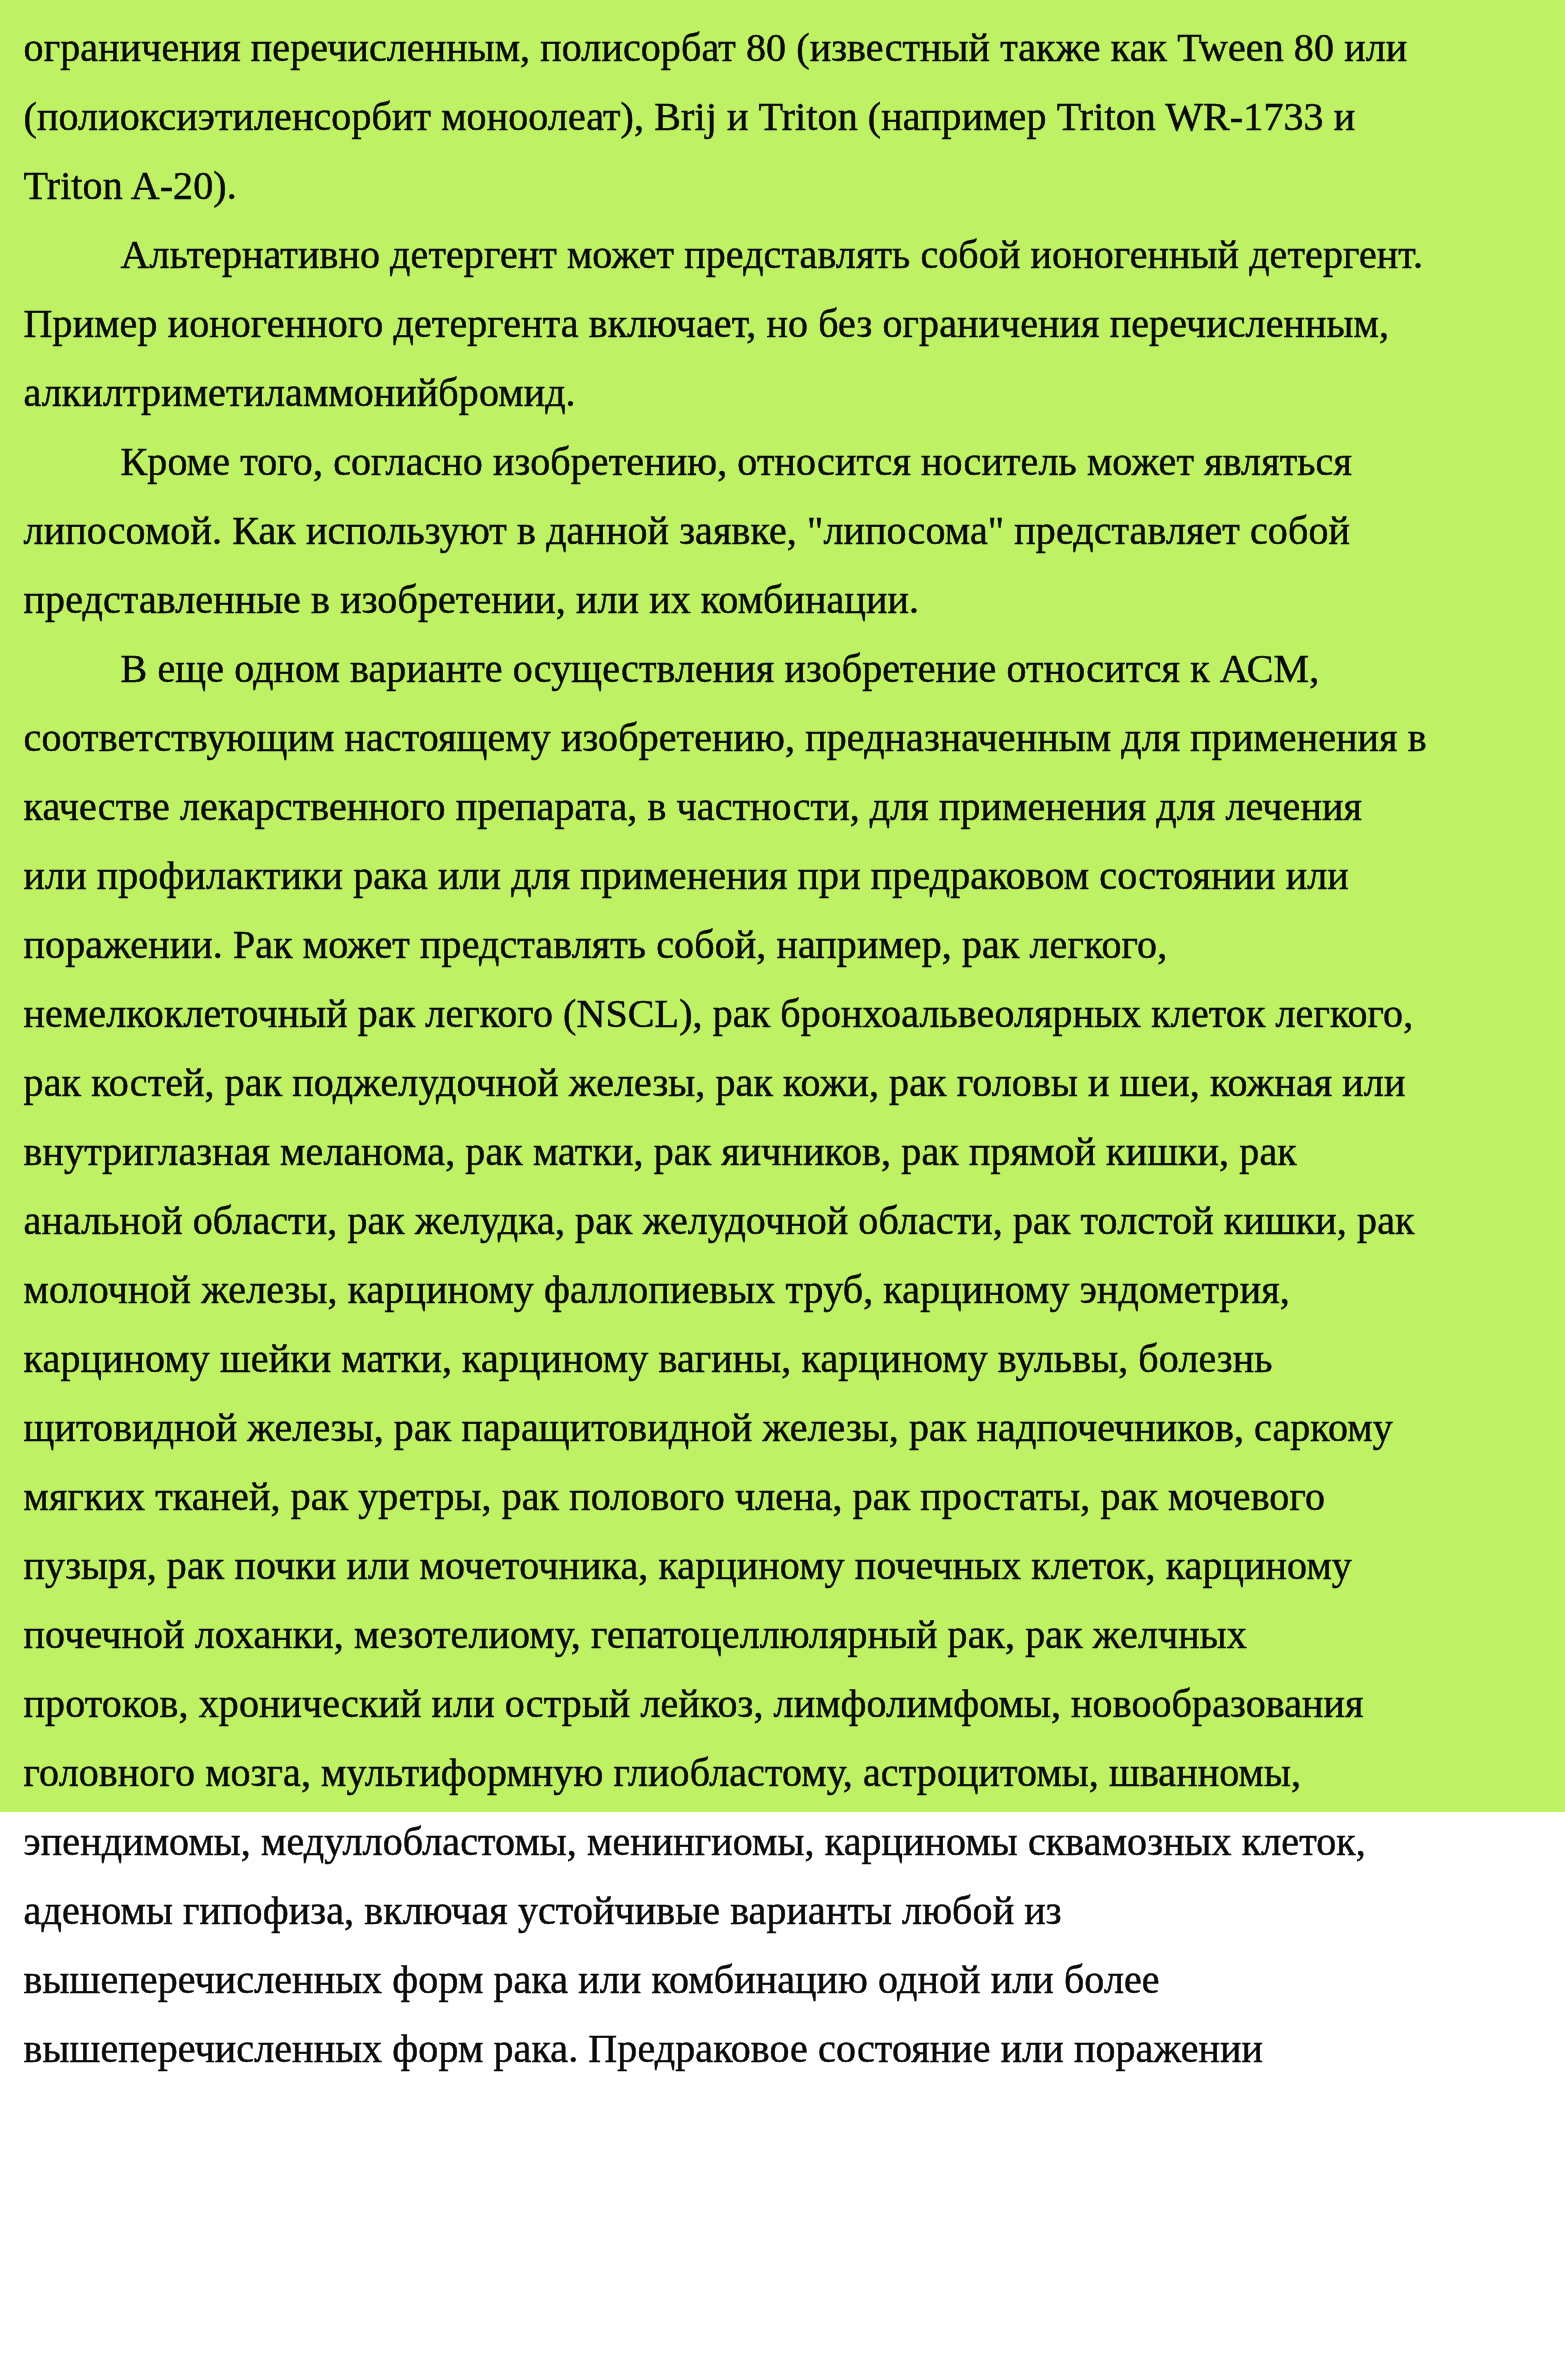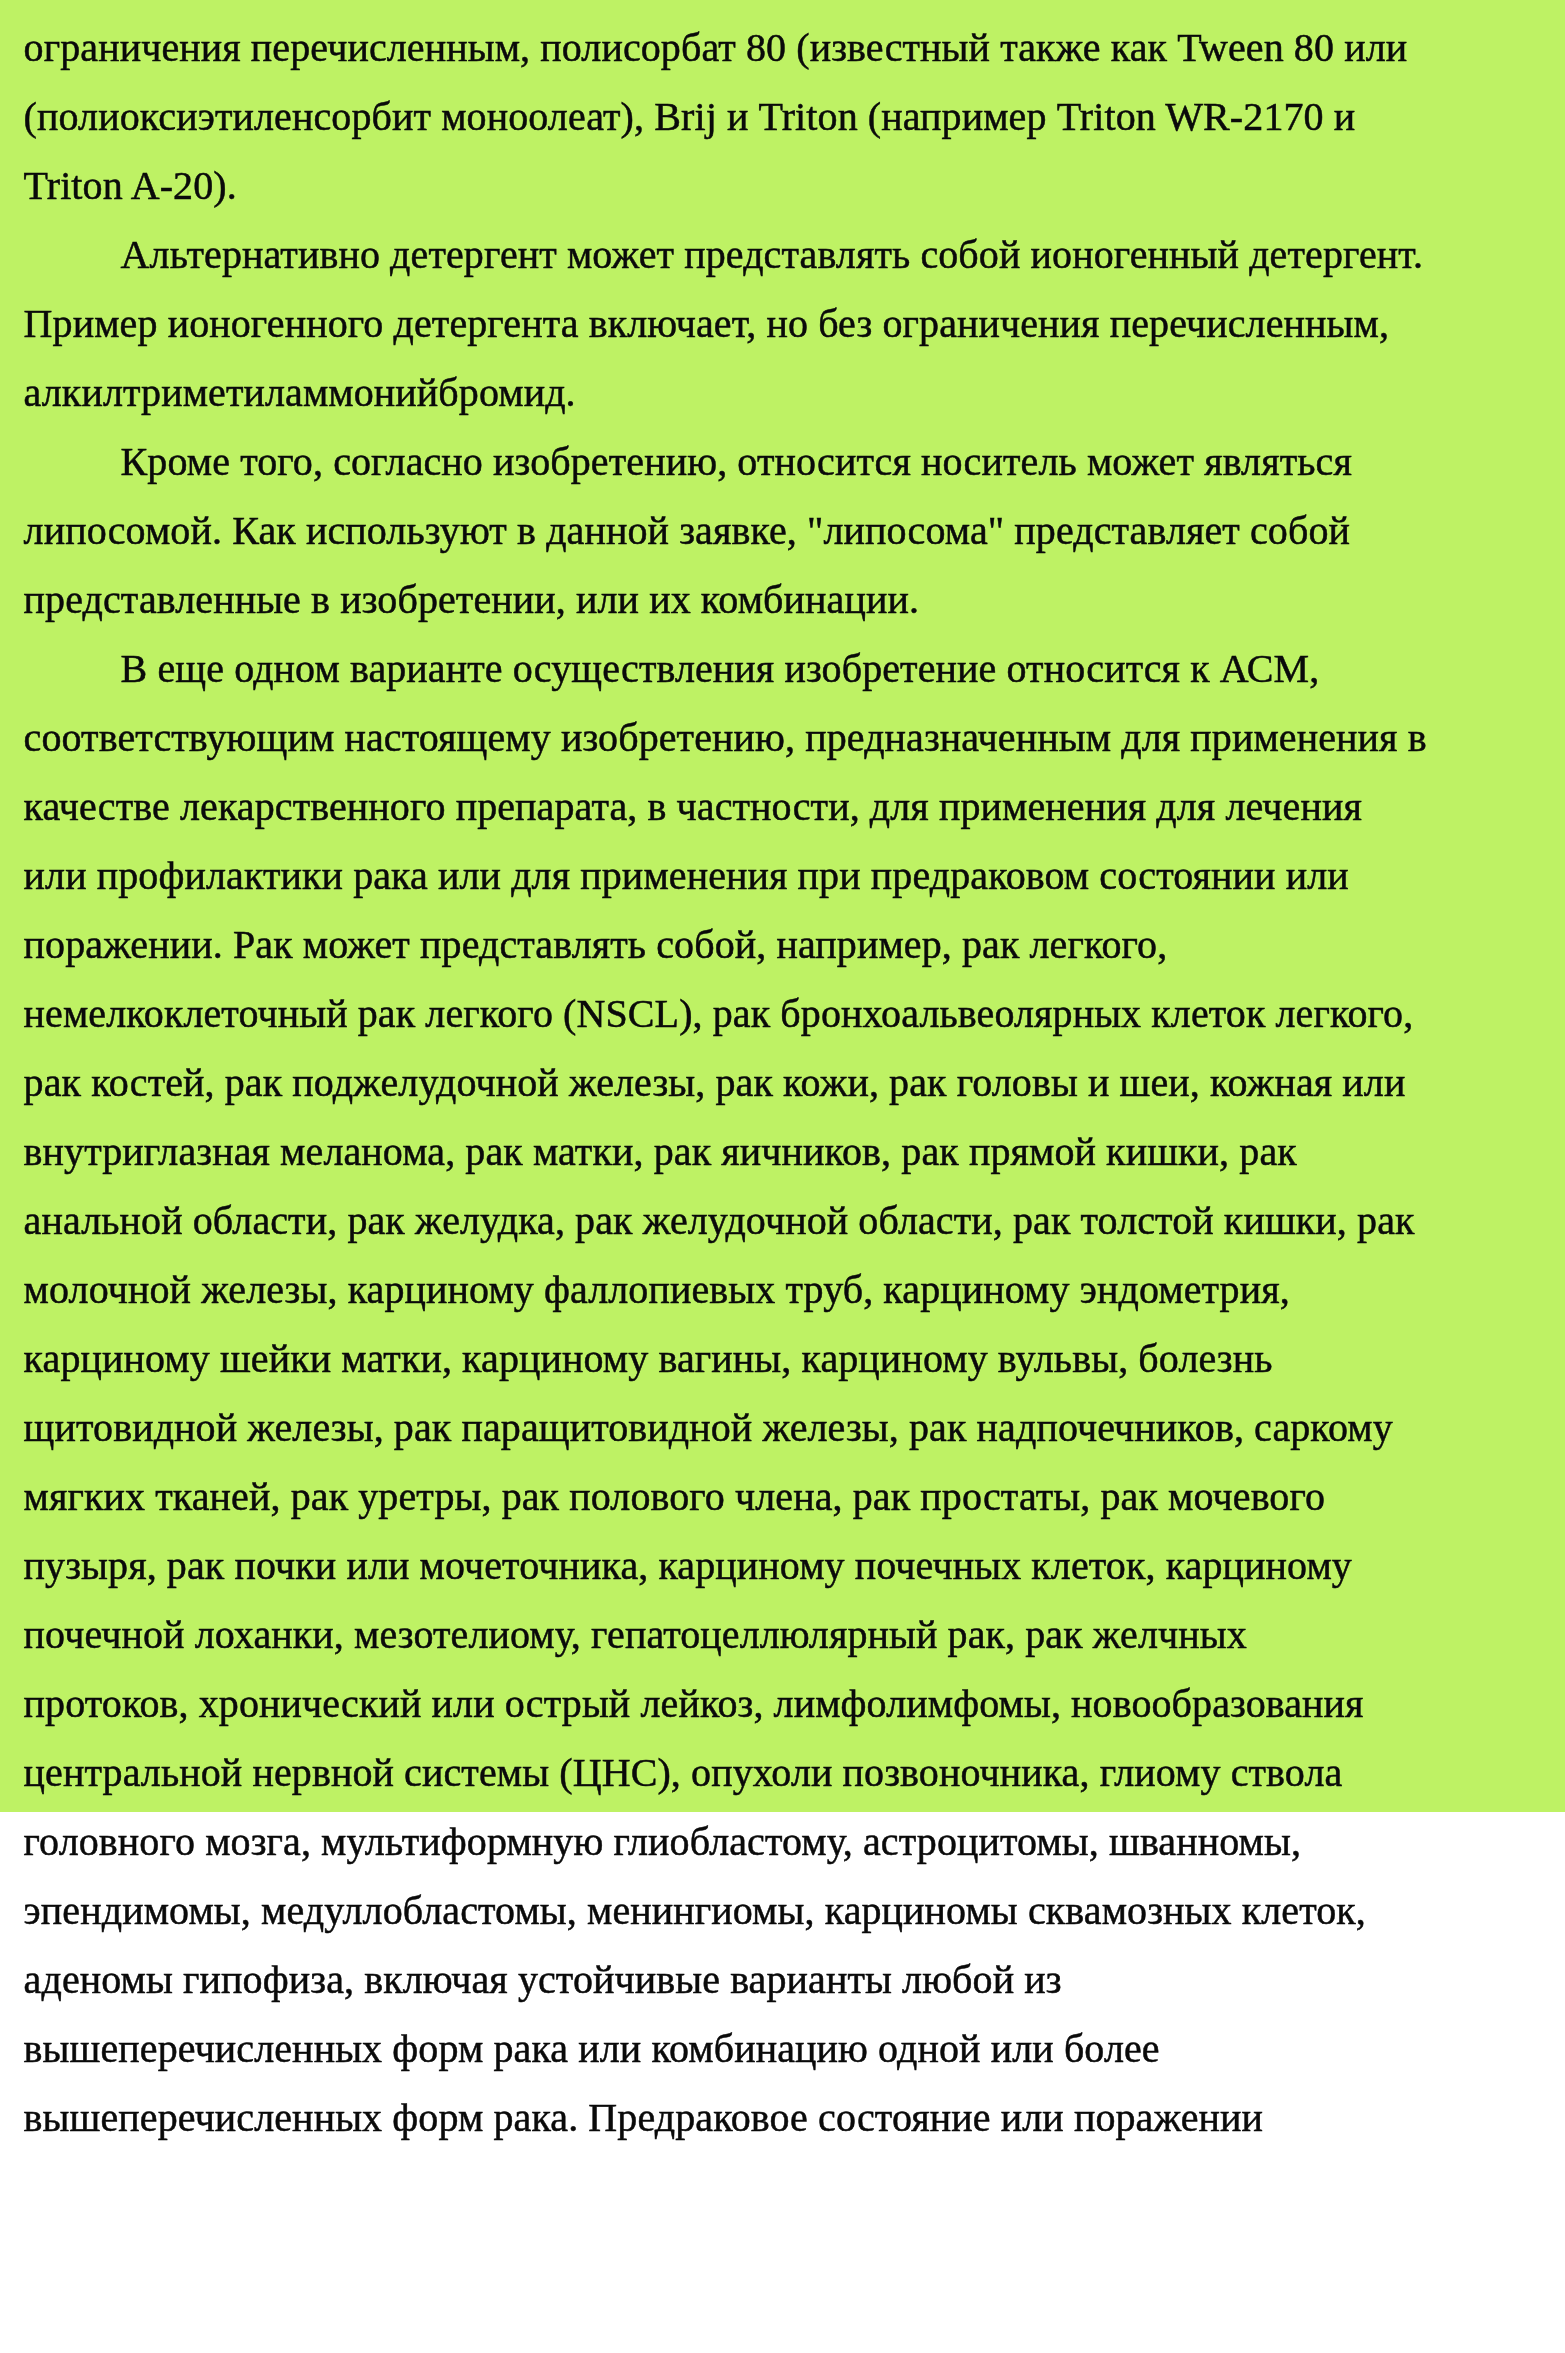--- a/index.html
+++ b/index.html
@@ -41,21 +41,21 @@
   .line.indent {
     padding-left: 97px;
   }
 </style>
 </head>
 <body>
 
 <div class="page">
   <div class="text-body">
     <span class="line">ограничения перечисленным, полисорбат 80 (известный также как Tween 80 или</span>
-    <span class="line">(полиоксиэтиленсорбит моноолеат), Brij и Triton (например Triton WR-2170 и</span>
+    <span class="line">(полиоксиэтиленсорбит моноолеат), Brij и Triton (например Triton WR-1733 и</span>
     <span class="line">Triton A-20).</span>
     <span class="line indent">Альтернативно детергент может представлять собой ионогенный детергент.</span>
     <span class="line">Пример ионогенного детергента включает, но без ограничения перечисленным,</span>
     <span class="line">алкилтриметиламмонийбромид.</span>
     <span class="line indent">Кроме того, согласно изобретению, относится носитель может являться</span>
     <span class="line">липосомой. Как используют в данной заявке, "липосома" представляет собой</span>
     <span class="line">представленные в изобретении, или их комбинации.</span>
     <span class="line indent">В еще одном варианте осуществления изобретение относится к АСМ,</span>
     <span class="line">соответствующим настоящему изобретению, предназначенным для применения в</span>
     <span class="line">качестве лекарственного препарата, в частности, для применения для лечения</span>
@@ -65,21 +65,20 @@
     <span class="line">рак костей, рак поджелудочной железы, рак кожи, рак головы и шеи, кожная или</span>
     <span class="line">внутриглазная меланома, рак матки, рак яичников, рак прямой кишки, рак</span>
     <span class="line">анальной области, рак желудка, рак желудочной области, рак толстой кишки, рак</span>
     <span class="line">молочной железы, карциному фаллопиевых труб, карциному эндометрия,</span>
     <span class="line">карциному шейки матки, карциному вагины, карциному вульвы, болезнь</span>
     <span class="line">щитовидной железы, рак паращитовидной железы, рак надпочечников, саркому</span>
     <span class="line">мягких тканей, рак уретры, рак полового члена, рак простаты, рак мочевого</span>
     <span class="line">пузыря, рак почки или мочеточника, карциному почечных клеток, карциному</span>
     <span class="line">почечной лоханки, мезотелиому, гепатоцеллюлярный рак, рак желчных</span>
     <span class="line">протоков, хронический или острый лейкоз, лимфолимфомы, новообразования</span>
-    <span class="line">центральной нервной системы (ЦНС), опухоли позвоночника, глиому ствола</span>
     <span class="line">головного мозга, мультиформную глиобластому, астроцитомы, шванномы,</span>
     <span class="line">эпендимомы, медуллобластомы, менингиомы, карциномы сквамозных клеток,</span>
     <span class="line">аденомы гипофиза, включая устойчивые варианты любой из</span>
     <span class="line">вышеперечисленных форм рака или комбинацию одной или более</span>
     <span class="line">вышеперечисленных форм рака. Предраковое состояние или поражении</span>
   </div>
 </div>
 
 
 </body></html>

